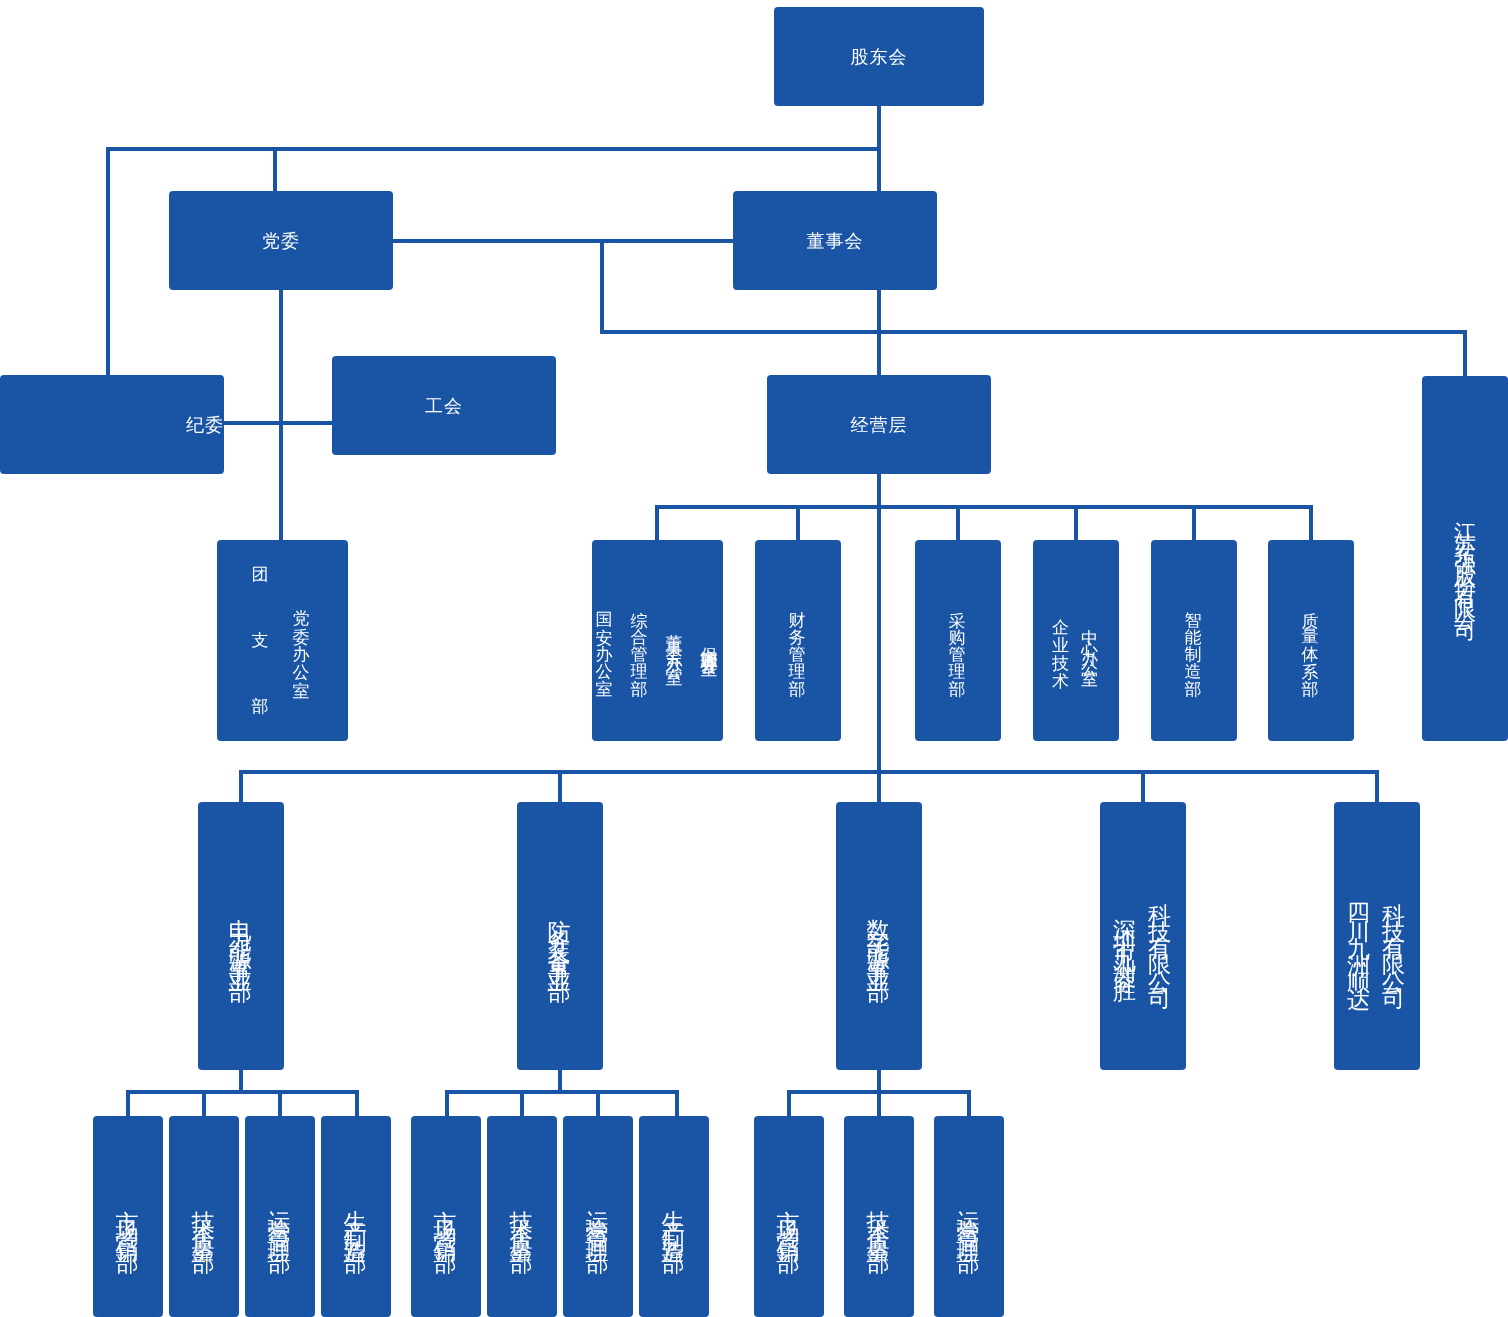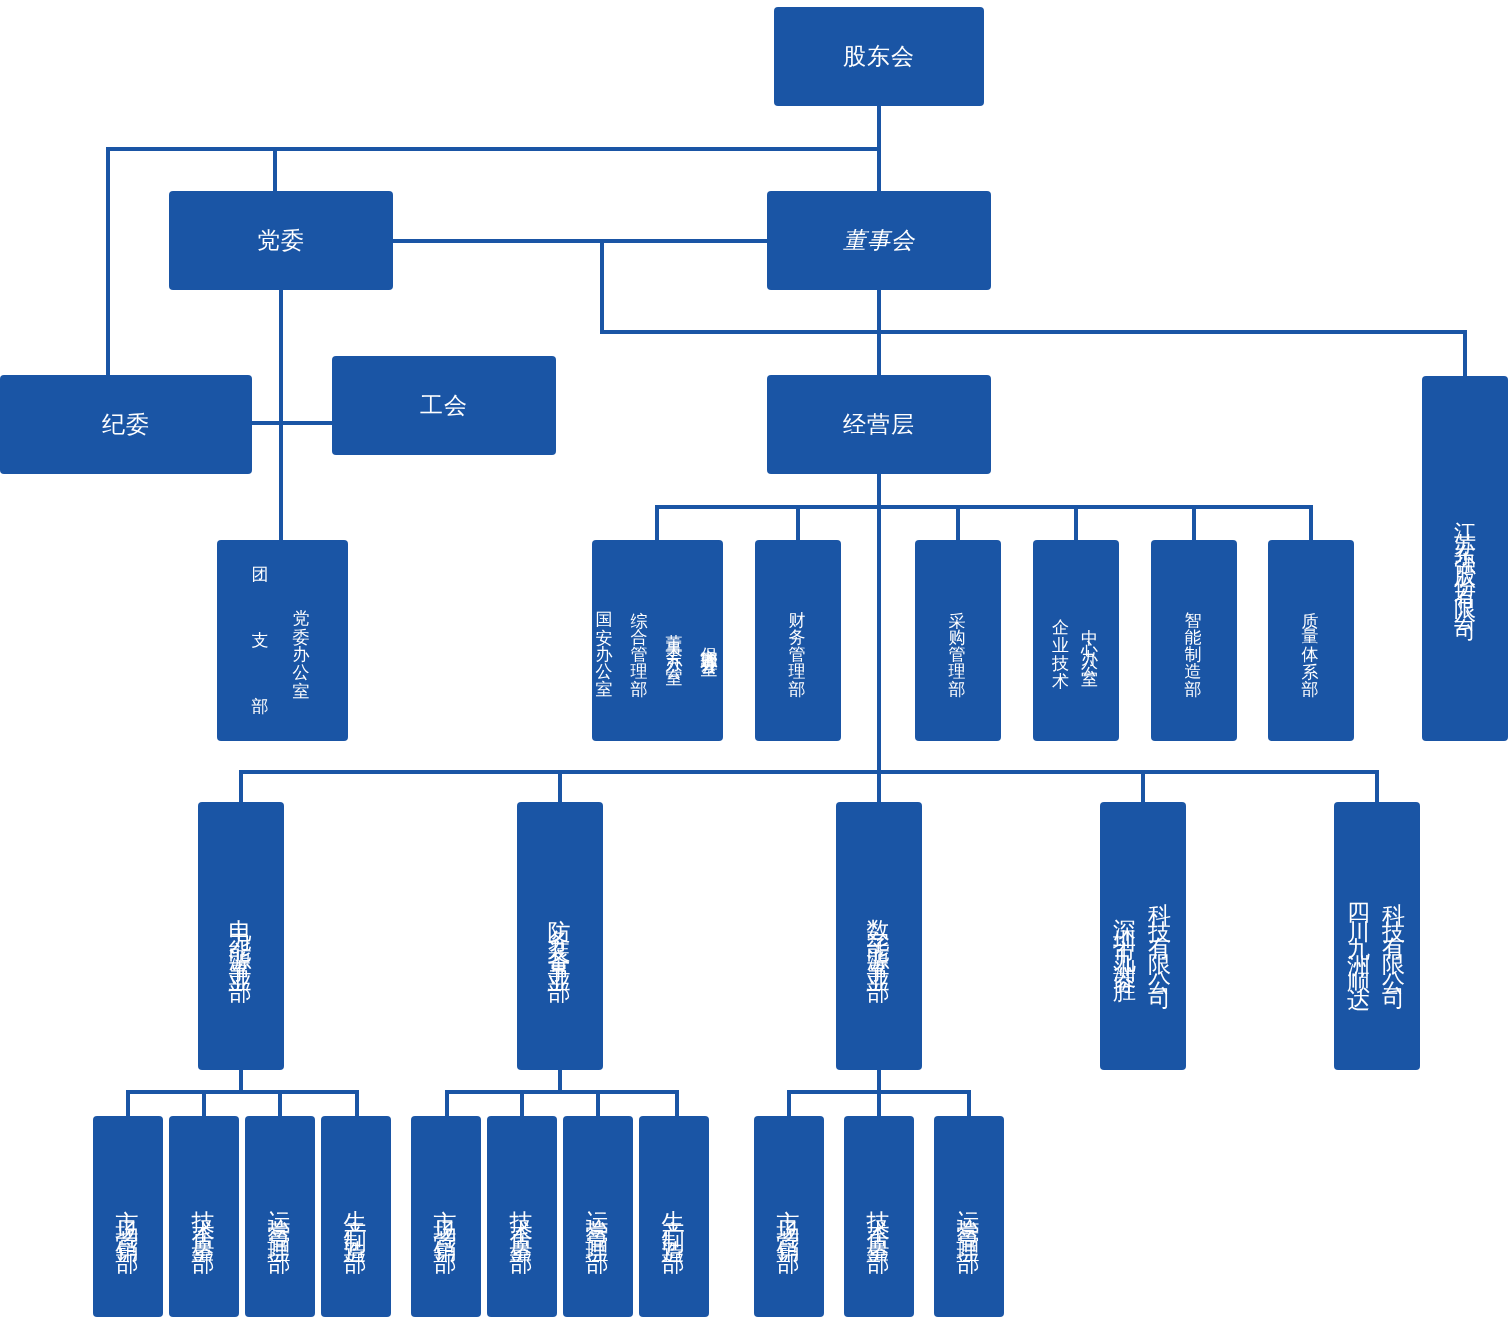--- a/index.html
+++ b/index.html
@@ -2,21 +2,21 @@
 <html><head>
 <meta charset="utf-8">
 <style>
   html, body { margin:0; padding:0; background:#ffffff; }
   body { width:1508px; height:1317px; position:relative; overflow:hidden;
          font-family:"DejaVu Sans","Liberation Sans",sans-serif; }
   #lines { position:absolute; left:0; top:0; width:1508px; height:1317px; }
   #lines line { stroke:#1a55a5; stroke-width:4; stroke-linecap:square; }
   .node { position:absolute; background:#1a55a5; border-radius:4px; color:#fff;
           box-sizing:border-box; display:flex; align-items:center; justify-content:center; }
-  .h-label { font-size:23px; letter-spacing:1px; }
+  .h-label { font-size:18px; letter-spacing:1px; }
   .vcols { display:flex; flex-direction:row-reverse; justify-content:center; gap:0; height:100%; align-items:center; }
   .vcol { writing-mode:vertical-rl; text-orientation:upright; white-space:nowrap; }
   .sm .vcol { font-size:17px; letter-spacing:17px; }
   .lg .vcol { font-size:23px; letter-spacing:10px; }
   .dense .vcol { font-size:17px; letter-spacing:4px; }
 </style>
 </head>
 <body>
 
 <svg id="lines">
@@ -71,24 +71,24 @@
   <line x1="789" y1="1092" x2="789" y2="1116"></line>
   <line x1="969" y1="1092" x2="969" y2="1116"></line>
 </svg>
 
 <div class="node h-label" style="left:774px;top:7px;width:210px;height:99px;">
   <span>股东会</span>
 </div>
 <div class="node h-label" style="left:169px;top:191px;width:224px;height:99px;">
   <span>党委</span>
 </div>
-<div class="node h-label" style="left:767px;top:191px;width:224px;height:99px;font-style:italic;">
+<div class="node h-label" style="left:733px;top:191px;width:204px;height:99px;">
   <span>董事会</span>
 </div>
-<div class="node h-label" style="left:0px;top:375px;width:252px;height:99px;">
+<div class="node h-label" style="left:0px;top:375px;width:224px;height:99px;justify-content:flex-end;">
   <span>纪委</span>
 </div>
 <div class="node h-label" style="left:332px;top:356px;width:224px;height:99px;">
   <span>工会</span>
 </div>
 <div class="node h-label" style="left:767px;top:375px;width:224px;height:99px;">
   <span>经营层</span>
 </div>
 <div class="node lg" style="left:1422px;top:376px;width:86px;height:365px;">
   <div class="vcols">

